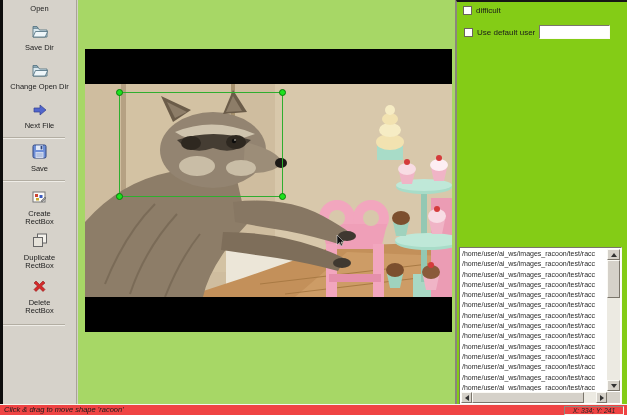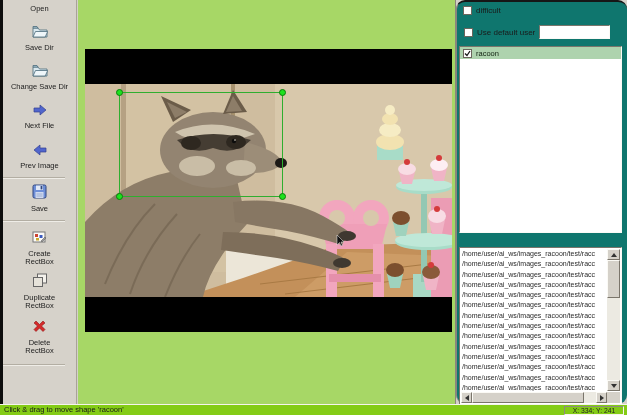--- a/index.html
+++ b/index.html
@@ -21,22 +21,22 @@
             border-right:1px solid #8b867c; }
   .frame { position:absolute; left:7px; top:49px; width:367px; height:283px; background:#000; }
   .photo { position:absolute; left:0; top:35px; width:367px; height:213px; }
   .bbox { position:absolute; left:41px; top:92px; width:164px; height:105px; border:1px solid #2fae2f; }
   .handle { position:absolute; width:7px; height:7px; border-radius:50%; background:#1de21d; border:1px solid #0b7d0b; }
   .h-tl { left:-4px; top:-4px; } .h-tr { right:-4px; top:-4px; }
   .h-bl { left:-4px; bottom:-4px; } .h-br { right:-4px; bottom:-4px; }
   .cursor { position:absolute; left:258px; top:235px; }
 
   
-  .right-panel { position:absolute; left:456px; top:0; width:171px; height:404px; background:#0f766e;
-                 border-top:2px solid #161616; border-left:1px solid #8b867c;border-radius:9px; }
+  .right-panel { position:absolute; left:456px; top:0; width:171px; height:404px; background:#84cc16;
+                 border-top:2px solid #161616; border-left:1px solid #8b867c; }
   .chk-row { position:absolute; display:flex; align-items:center; gap:4px; font-size:8px; color:#1a1a1a; }
   .chk { width:9px; height:9px; background:#fff; border:1px solid #6a655c; display:flex; align-items:center; justify-content:center; }
   .txt-input { position:absolute; left:82px; top:23px; width:71px; height:14px; background:#fff;
                border-top:1px solid #7a756b; border-left:1px solid #7a756b; border-bottom:1px solid #fbfaf6; border-right:1px solid #fbfaf6;
                font-size:8px; padding:0 2px; outline:none; }
   .sunken { border-top:1px solid #7a756b; border-left:1px solid #7a756b; border-bottom:1px solid #fbfaf6; border-right:1px solid #fbfaf6; }
   .label-list { position:absolute; left:2px; top:44px; width:163px; height:187px; background:#fff; }
   .label-row { height:12px; display:flex; align-items:center; gap:4px; padding-left:3px; font-size:7.5px; color:#102010; }
   .dock-title { position:absolute; left:0; top:231px; width:170px; height:14px; font-size:8px; color:#1a1a1a;
                 display:flex; align-items:center; padding:0 5px; }
@@ -58,22 +58,22 @@
   .h-right { right:0; top:0; width:11px; height:11px; }
   .h-thumb { position:absolute; left:11px; top:0; width:112px; height:11px; background:#d5d1c9;
              border-top:1px solid #fbfaf5; border-left:1px solid #fbfaf5; border-bottom:1px solid #7a756b; border-right:1px solid #7a756b; }
   .corner { position:absolute; right:1px; bottom:1px; width:13px; height:11px; background:#d5d1c9; }
   .tri-up { width:0; height:0; border-left:3px solid transparent; border-right:3px solid transparent; border-bottom:4px solid #333; }
   .tri-down { width:0; height:0; border-left:3px solid transparent; border-right:3px solid transparent; border-top:4px solid #333; }
   .tri-left { width:0; height:0; border-top:3px solid transparent; border-bottom:3px solid transparent; border-right:4px solid #333; }
   .tri-right { width:0; height:0; border-top:3px solid transparent; border-bottom:3px solid transparent; border-left:4px solid #333; }
 
   
-  .statusbar { position:absolute; left:0; top:404px; width:627px; height:11px; background:#84cc16;
-               border-top:1px solid #f6f4ee; font-size:7.5px; color:#1a1a1a; display:flex; align-items:center; }
+  .statusbar { position:absolute; left:0; top:404px; width:627px; height:11px; background:#ef4444;
+               border-top:1px solid #f6f4ee; font-size:7.5px; color:#1a1a1a; display:flex; align-items:center;font-style:italic; }
   .status-msg { margin-left:4px; line-height:10px; }
   .status-coords { position:absolute; right:3px; top:1px; width:60px; height:9px; font-size:6.8px; line-height:8px;
                    text-align:center; color:#222; border-top:1px solid #8e897f; border-left:1px solid #8e897f;
                    border-bottom:1px solid #f6f4ee; border-right:1px solid #f6f4ee; }
 </style>
 </head>
 <body>
 
 <div class="app">
   <div class="left-strip"></div>
@@ -96,40 +96,32 @@
     </div>
 
     <div class="tb" style="margin-top:11px">
       <span class="tb-icon">
         <svg width="16" height="13" viewBox="0 0 16 13">
           <path d="M1,3 L6,3 L7.5,5 L15,5 L15,12 L1,12 Z" fill="#d9e8ee" stroke="#4a6a7a" stroke-width="0.8"></path>
           <path d="M1,3 L1,1.5 L5,1.5 L6,3 Z" fill="#bcd6e0" stroke="#4a6a7a" stroke-width="0.8"></path>
           <path d="M1,12 L3.5,6.5 L15.7,6.5 L13.2,12 Z" fill="#eef6f9" stroke="#4a6a7a" stroke-width="0.8"></path>
         </svg>
       </span>
-      <span class="tb-label">Change Save Dir</span>
+      <span class="tb-label">Change Open Dir</span>
     </div>
 
     <div class="tb" style="margin-top:11px">
       <span class="tb-icon">
         <svg width="14" height="12" viewBox="0 0 14 12">
           <path d="M1,4 L7,4 L7,1 L13,6 L7,11 L7,8 L1,8 Z" fill="#5166cc" stroke="#33408f" stroke-width="0.7"></path>
         </svg>
       </span>
       <span class="tb-label">Next File</span>
     </div>
 
-    <div class="tb" style="margin-top:12px">
-      <span class="tb-icon">
-        <svg width="14" height="12" viewBox="0 0 14 12">
-          <path d="M13,4 L7,4 L7,1 L1,6 L7,11 L7,8 L13,8 Z" fill="#5166cc" stroke="#33408f" stroke-width="0.7"></path>
-        </svg>
-      </span>
-      <span class="tb-label">Prev Image</span>
-    </div>
 
 
     <div class="tb-sep" style="margin-top:7px"></div>
 
     <div class="tb" style="margin-top:5px">
       <span class="tb-icon">
         <svg width="15" height="15" viewBox="0 0 15 15">
           <rect x="1" y="1" width="13" height="13" rx="1.5" fill="#6e8fd8" stroke="#31477f"></rect>
           <rect x="4" y="1.5" width="7" height="4.5" fill="#e2e9f6"></rect>
           <rect x="8.6" y="2" width="1.8" height="3.4" fill="#31477f"></rect>
@@ -291,30 +283,20 @@
       <span class="chk"></span>
       <span>difficult</span>
     </div>
 
     <div class="chk-row" style="left:7px; top:26px;">
       <span class="chk"></span>
       <span>Use default user</span>
     </div>
     <input class="txt-input" type="text" value="" style="">
 
-    <div class="label-list sunken">
-      <div class="label-row" style="background-color: rgb(174, 211, 174);">
-        <span class="chk">
-          <svg width="7" height="7" viewBox="0 0 7 7">
-              <path d="M1,3.5 L3,5.5 L6,1" stroke="#1a1a1a" stroke-width="1.3" fill="none"></path>
-            </svg>
-        </span>
-        <span>racoon</span>
-      </div>
-    </div>
 
 
     <div class="file-list sunken">
       <div class="file-rows">
 
           <div class="file-row">/home/user/ai_ws/images_racoon/test/racc</div>
 
           <div class="file-row">/home/user/ai_ws/images_racoon/test/racc</div>
 
           <div class="file-row">/home/user/ai_ws/images_racoon/test/racc</div>

